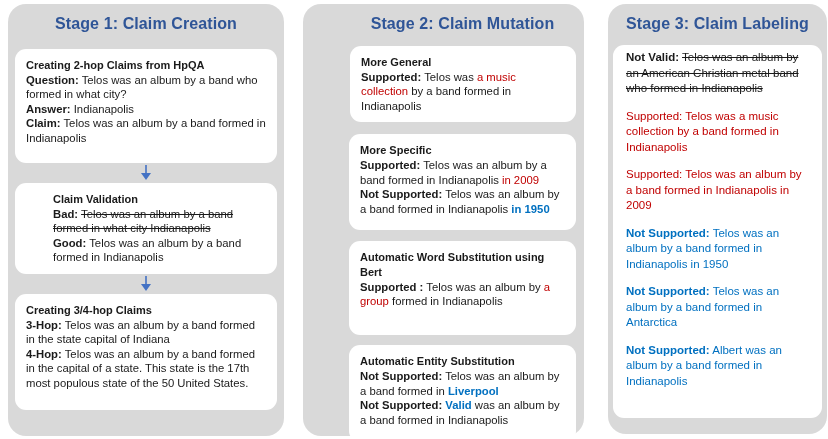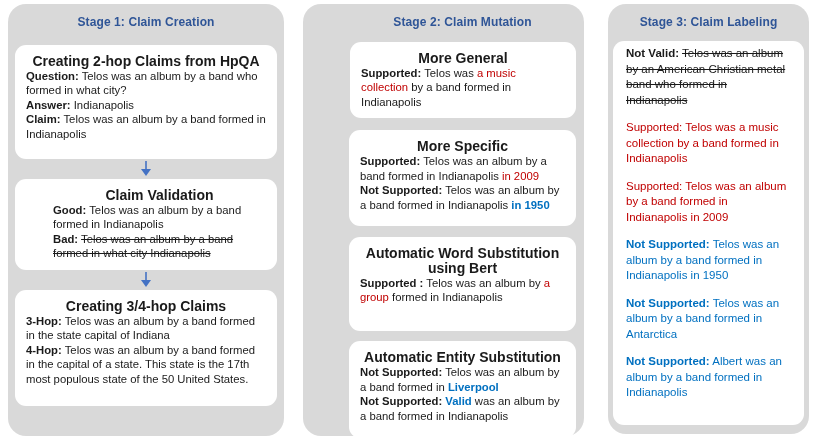--- a/index.html
+++ b/index.html
@@ -20,43 +20,43 @@
   }
   .panel{
     position:absolute;top:4px;
     background:var(--panel);
     border-radius:18px;
     box-sizing:border-box;
     height:432px;
   }
   #panel-1{left:8px;width:276px;}
   #panel-2{left:303px;width:281px;padding-left:38px;}
-  #panel-3{left:608px;width:201px;height:430px;}
+  #panel-3{left:608px;width:219px;height:430px;}
 
   .stage-title{
     margin:11px 6px 0;
     text-align:center;
-    font-size:12px;
+    font-size:16px;
     font-weight:bold;
     color:var(--title-blue);
     letter-spacing:.1px;
   }
   .box{
     background:#ffffff;
     border-radius:11px;
     box-sizing:border-box;
     margin:0 7px;
     padding:9px 11px;
     font-size:11.3px;
     line-height:14.6px;
   }
   .box .heading{
-    text-align:center;
+    text-align:left;
     font-weight:bold;
-    font-size:14px;
+    font-size:11px;
   }
   .para{margin:0;}
 
   
   .run-b{font-weight:bold;}
   .run-t{}
   .run-br{font-weight:normal;color:var(--red);}
   .run-bb{font-weight:bold;color:var(--blue);}
   .run-st{text-decoration:line-through;}
   .run-r{color:var(--red);}
@@ -103,22 +103,22 @@
 
   <div class="arrow-wrap">
     <svg width="14" height="16" viewBox="0 0 14 16">
       <line x1="7" y1="0" x2="7" y2="9" stroke="#4472c4" stroke-width="1.6"></line>
       <polygon points="2,8 12,8 7,15" fill="#4472c4"></polygon>
     </svg>
   </div>
 
   <div class="box box-2">
     <div class="heading">Claim Validation</div>
+    <div class="para"><span class="run-b">Bad:</span><span class="run-t"> </span><span class="run-st">Telos was an album by a band formed in what city Indianapolis</span></div>
     <div class="para"><span class="run-b">Good:</span><span class="run-t"> Telos was an album by a band formed in Indianapolis</span></div>
-    <div class="para"><span class="run-b">Bad:</span><span class="run-t"> </span><span class="run-st">Telos was an album by a band formed in what city Indianapolis</span></div>
   </div>
 
   <div class="arrow-wrap">
     <svg width="14" height="16" viewBox="0 0 14 16">
       <line x1="7" y1="0" x2="7" y2="9" stroke="#4472c4" stroke-width="1.6"></line>
       <polygon points="2,8 12,8 7,15" fill="#4472c4"></polygon>
     </svg>
   </div>
 
   <div class="box box-3">

